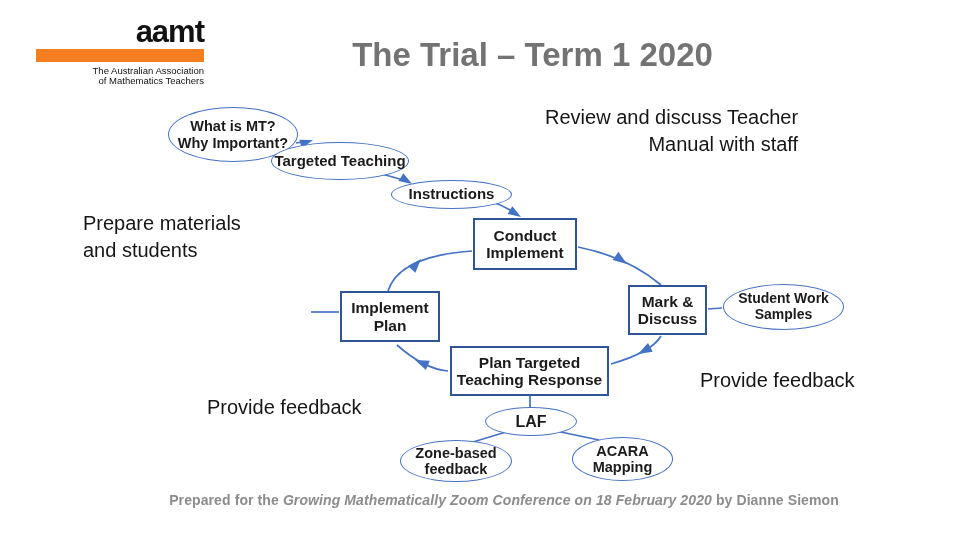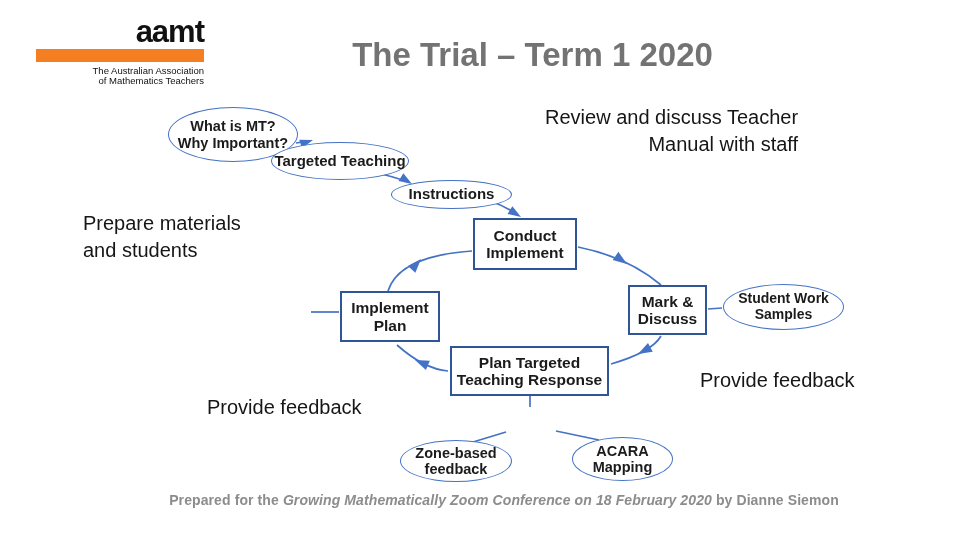--- a/index.html
+++ b/index.html
@@ -93,20 +93,22 @@
 Discuss</span></div>
 
   <div class="node ellipse" style="left:723px;top:284px;width:121px;height:46px;font-size:14px">
     <span>Student Work
 Samples</span></div>
 
   <div class="node rect" style="left:450px;top:346px;width:159px;height:50px;font-size:15.5px">
     <span>Plan Targeted
 Teaching Response</span></div>
 
+  <div class="node ellipse" style="left:485px;top:407px;width:92px;height:29px;font-size:16px">
+    <span>LAF</span></div>
 
   <div class="node ellipse" style="left:400px;top:440px;width:112px;height:42px;font-size:14.5px">
     <span>Zone-based
 feedback</span></div>
 
   <div class="node ellipse" style="left:572px;top:437px;width:101px;height:44px;font-size:14.5px">
     <span>ACARA
 Mapping</span></div>
 
   <div class="free-label" style="left:545px;top:104px;text-align:right;">Review and discuss Teacher

